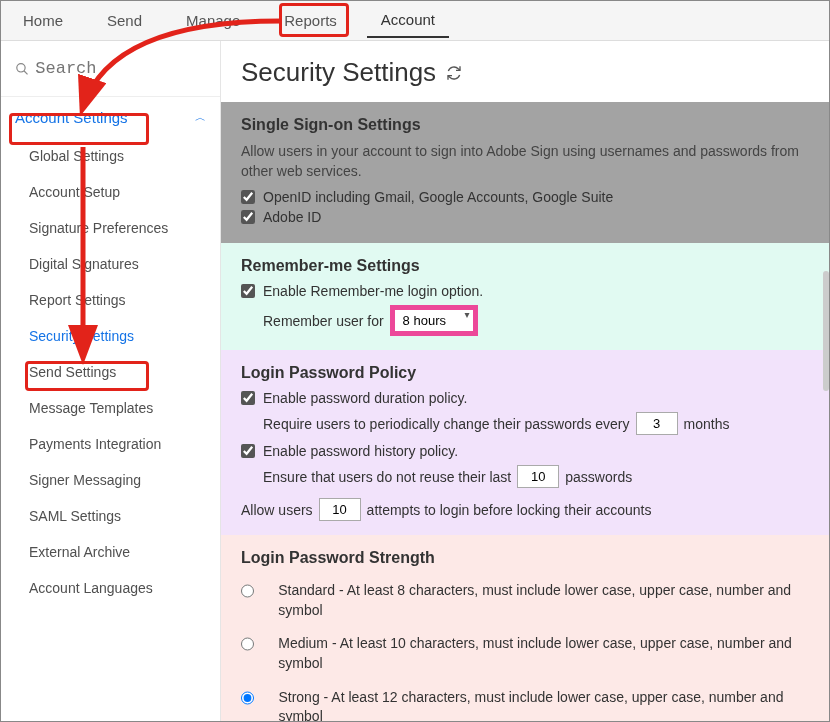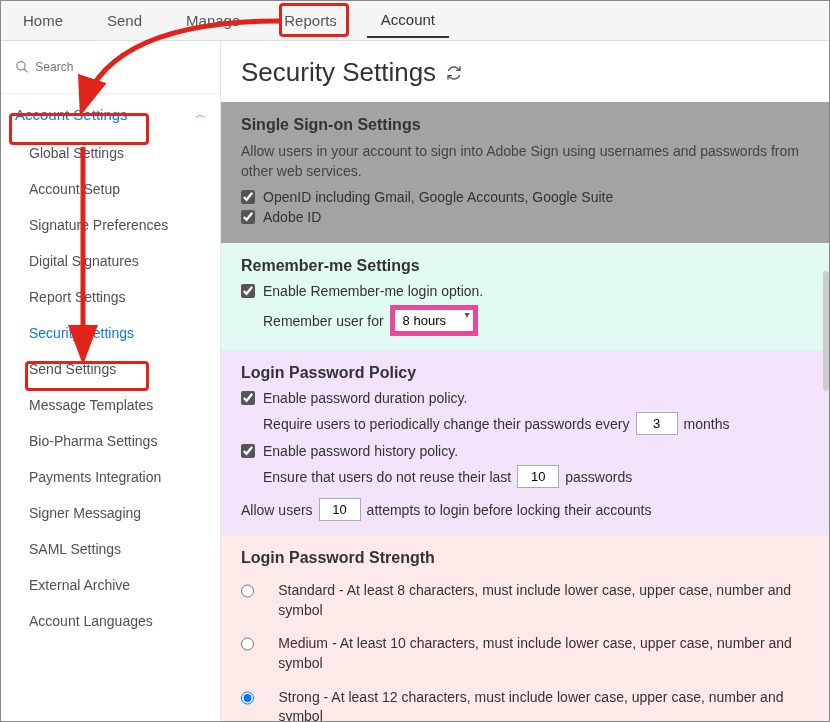--- a/index.html
+++ b/index.html
@@ -5,21 +5,21 @@
 * { box-sizing: border-box; margin: 0; padding: 0; }
 body { font-family: -apple-system, BlinkMacSystemFont, "Segoe UI", Arial, sans-serif; font-size: 14px; color: #333; background: #fff; }
 .frame { width: 830px; height: 722px; border: 1px solid #888; position: relative; background: #fff; box-shadow: 3px 3px 6px rgba(0,0,0,0.3); }
 .topnav { height: 40px; background: #f5f5f5; border-bottom: 1px solid #ddd; display: flex; align-items: center; padding: 0 8px; gap: 16px; }
 .topnav-item { padding: 8px 14px; color: #555; cursor: pointer; font-size: 15px; }
 .topnav-item.active { color: #333; border-bottom: 2px solid #333; }
 .body-row { display: flex; height: calc(100% - 40px); }
 .sidebar { width: 220px; border-right: 1px solid #e5e5e5; background: #fff; padding-top: 18px; overflow: hidden; }
 .search-wrap { padding: 0 14px 18px 14px; border-bottom: 1px solid #eee; display: flex; align-items: center; gap: 6px; }
 .search-wrap svg { width: 16px; height: 16px; color: #888; }
-.search-input { border: none; outline: none; font-size: 12px; color: #888; width: 100%; }
+.search-input { border: none; outline: none; font-size: 17px; color: #888; width: 100%; font-family: Liberation Mono, monospace; }
 .section-header { display: flex; justify-content: space-between; align-items: center; padding: 12px 14px; color: #1473e6; font-size: 15px; cursor: pointer; }
 .section-header .chev { color: #1473e6; font-size: 11px; }
 .side-subitem { padding: 10px 14px 10px 28px; font-size: 14px; color: #505050; cursor: pointer; }
 .side-subitem.active { color: #1473e6; }
 .main { flex: 1; overflow-y: auto; position: relative; }
 .page-title-row { display: flex; align-items: center; gap: 10px; padding: 16px 20px 14px 20px; }
 .page-title { font-size: 26px; font-weight: 300; color: #333; }
 .refresh-icon { width: 16px; height: 16px; color: #555; }
 .panel { padding: 14px 20px; }
 .panel-sso { background: #a3a3a3; }
@@ -70,21 +70,20 @@
         <span class="chev">︿</span>
       </div>
       <div class="side-subitem">Global Settings</div>
       <div class="side-subitem">Account Setup</div>
       <div class="side-subitem">Signature Preferences</div>
       <div class="side-subitem">Digital Signatures</div>
       <div class="side-subitem">Report Settings</div>
       <div class="side-subitem active">Security Settings</div>
       <div class="side-subitem">Send Settings</div>
       <div class="side-subitem">Message Templates</div>
-      <div class="side-subitem">Bio-Pharma Settings</div>
       <div class="side-subitem">Payments Integration</div>
       <div class="side-subitem">Signer Messaging</div>
       <div class="side-subitem">SAML Settings</div>
       <div class="side-subitem">External Archive</div>
       <div class="side-subitem">Account Languages</div>
     </div>
 
     <div class="main">
       <div class="scroll-edge"></div>
 

